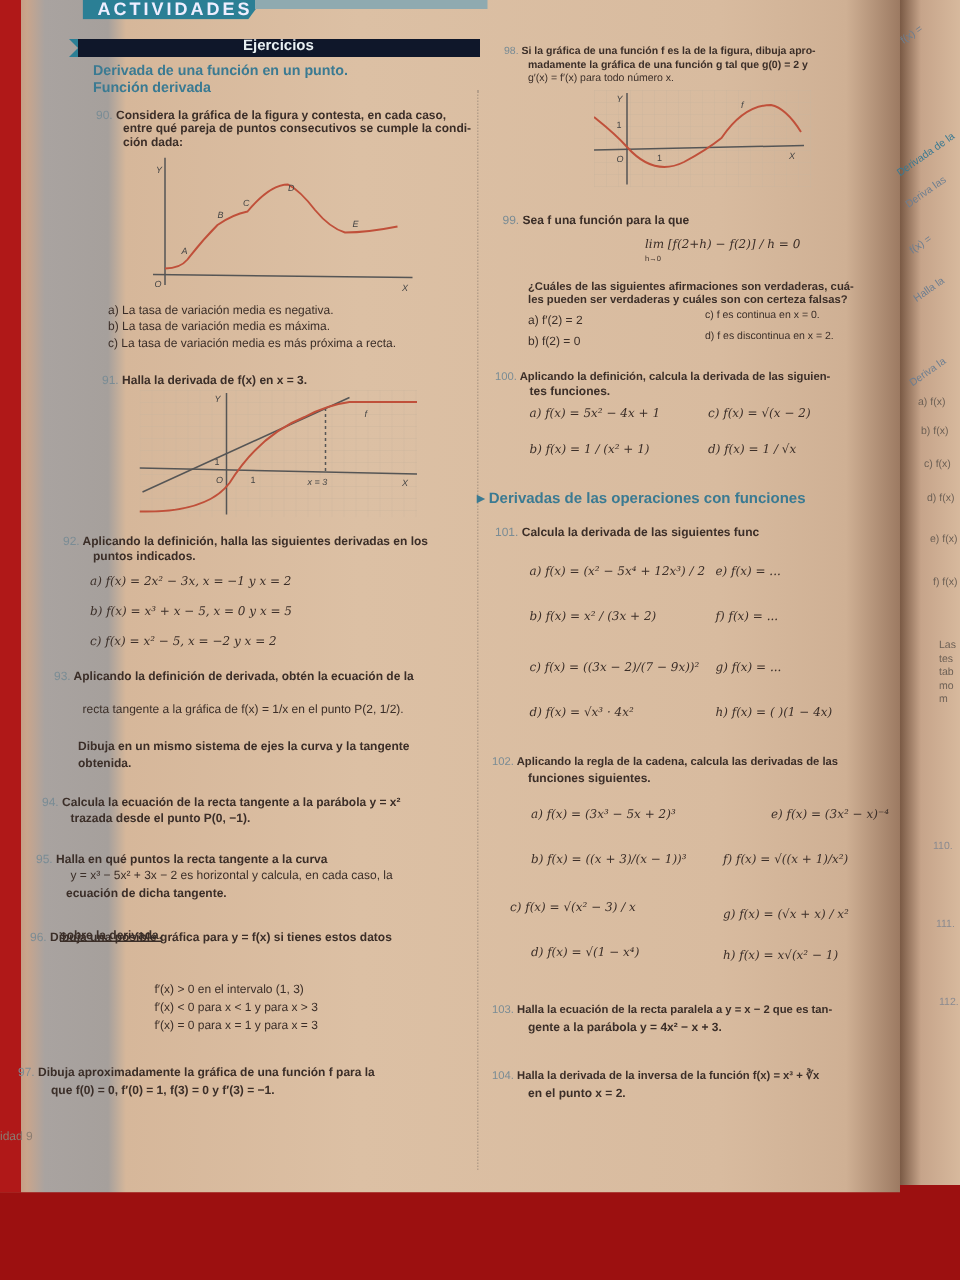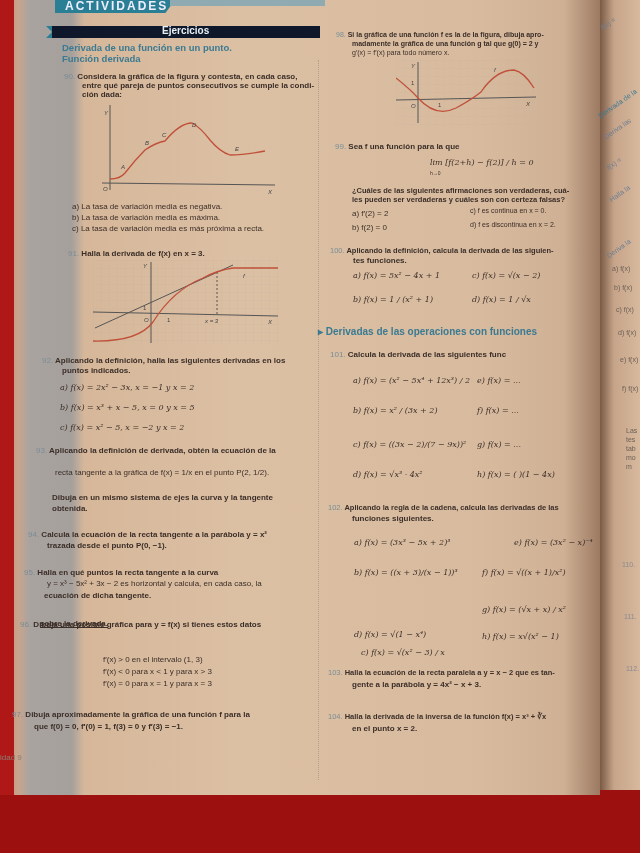--- a/index.html
+++ b/index.html
@@ -159,21 +159,21 @@
 <div class="t math" style="left:353px;top:470px;">d)  f(x) = √x³ · 4x²</div>
 <div class="t math" style="left:477px;top:376px;">e)  f(x) = ...</div>
 <div class="t math" style="left:477px;top:406px;">f)  f(x) = ...</div>
 <div class="t math" style="left:477px;top:440px;">g)  f(x) = ...</div>
 <div class="t math" style="left:477px;top:470px;">h)  f(x) = (      )(1 − 4x)</div>
 
 <div class="t b" style="left:328px;top:503px;font-size:7.5px;"><span class="num">102.</span> <span>Aplicando la regla de la cadena, calcula las derivadas de las</span></div>
 <div class="t b" style="left:352px;top:514px;">funciones siguientes.</div>
 <div class="t math" style="left:354px;top:538px;">a)  f(x) = (3x³ − 5x + 2)³</div>
 <div class="t math" style="left:354px;top:568px;">b)  f(x) = ((x + 3)/(x − 1))³</div>
-<div class="t math" style="left:361px;top:600px;margin-top:48px;">c)  f(x) = √(x² − 3) / x</div>
+<div class="t math" style="left:340px;top:600px;">c)  f(x) = √(x² − 3) / x</div>
 <div class="t math" style="left:354px;top:630px;">d)  f(x) = √(1 − x⁴)</div>
 <div class="t math" style="left:482px;top:538px;margin-left:32px;">e)  f(x) = (3x² − x)⁻⁴</div>
 <div class="t math" style="left:482px;top:568px;">f)  f(x) = √((x + 1)/x²)</div>
 <div class="t math" style="left:482px;top:605px;">g)  f(x) = (√x + x) / x²</div>
 <div class="t math" style="left:482px;top:632px;font-style:italic;">h)  f(x) = x√(x² − 1)</div>
 
 <div class="t b" style="left:328px;top:668px;font-size:7.5px;"><span class="num">103.</span> <span>Halla la ecuación de la recta paralela a y = x − 2 que es tan-</span></div>
 <div class="t b" style="left:352px;top:680px;">gente a la parábola y = 4x² − x + 3.</div>
 
 <div class="t b" style="left:328px;top:712px;font-size:7.5px;"><span class="num">104.</span> <span>Halla la derivada de la inversa de la función  f(x) = x³ + ∛x</span></div>

